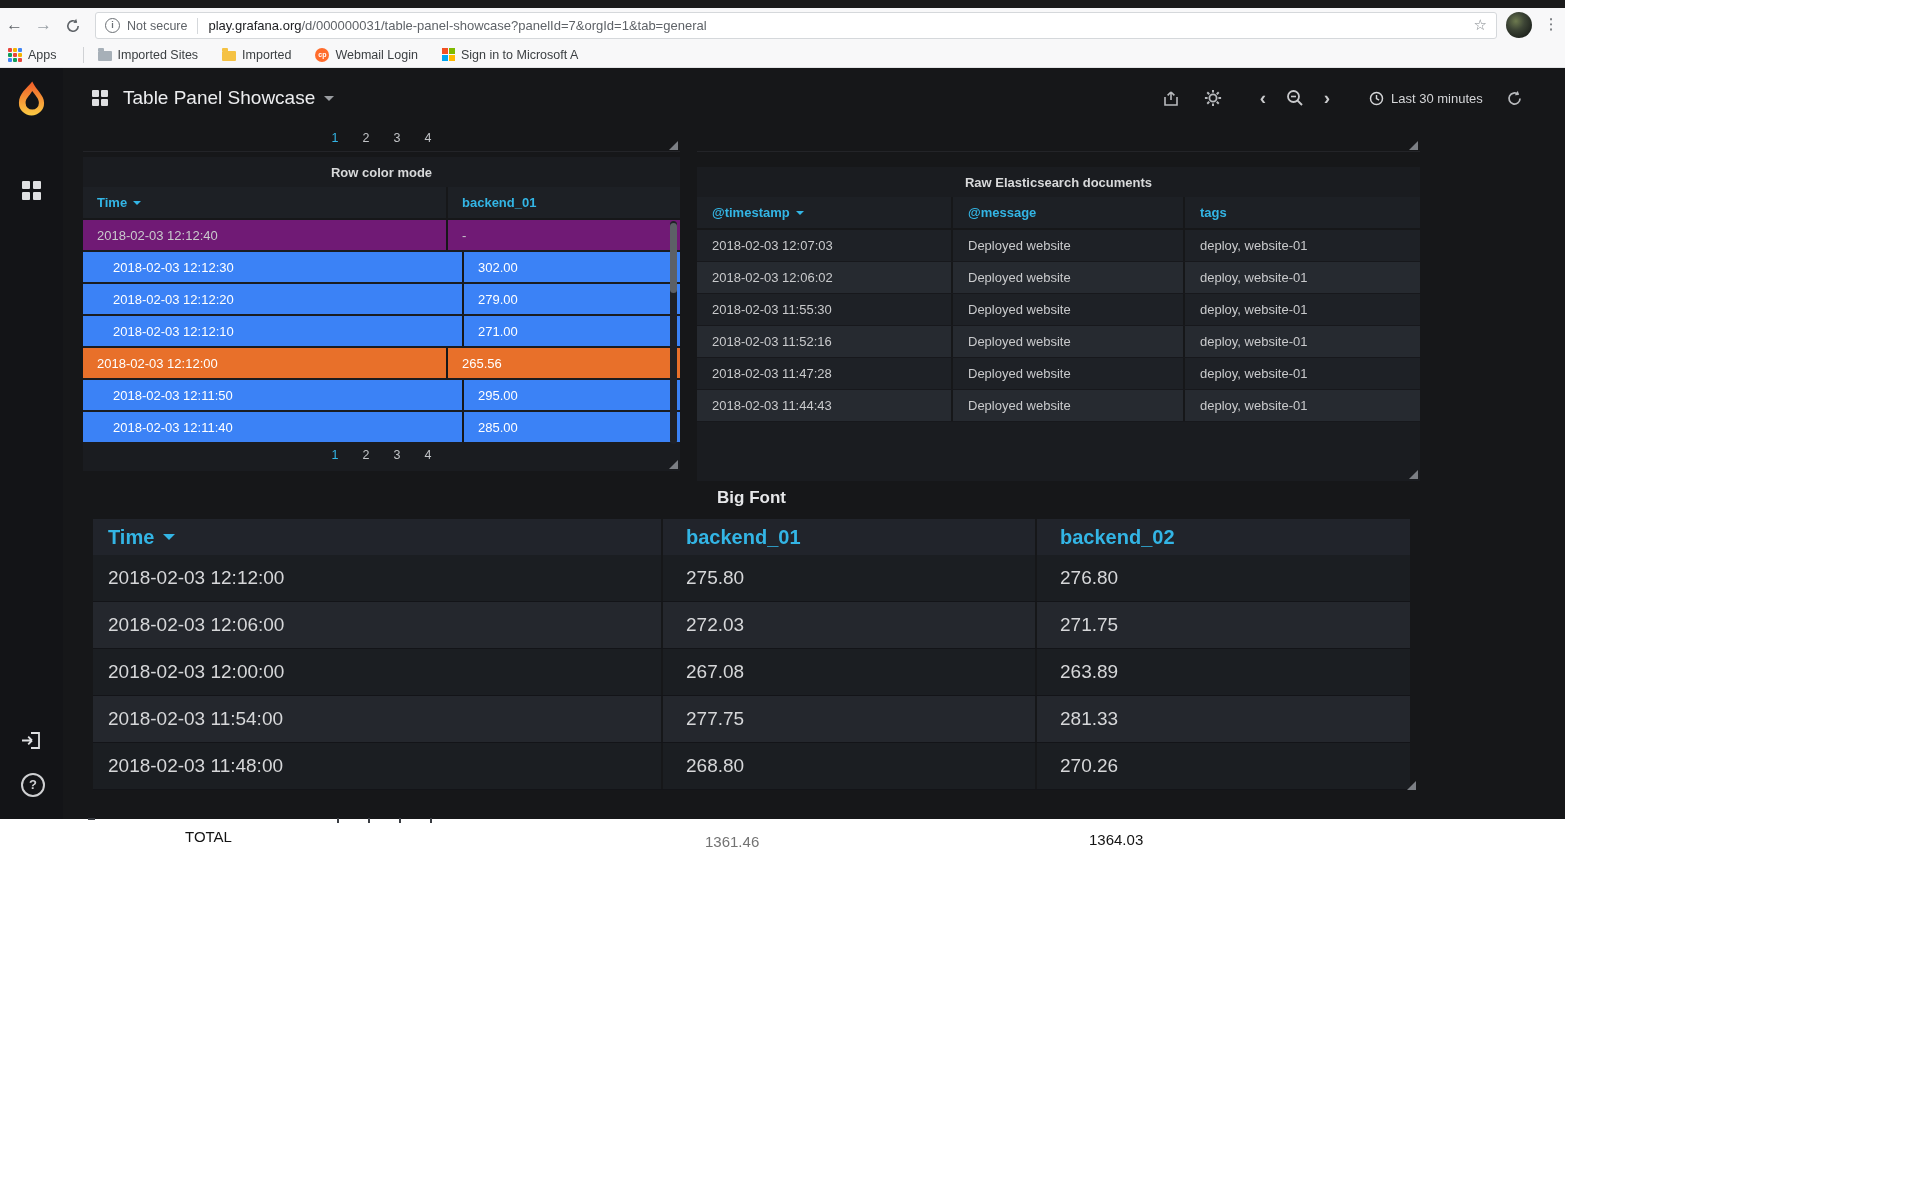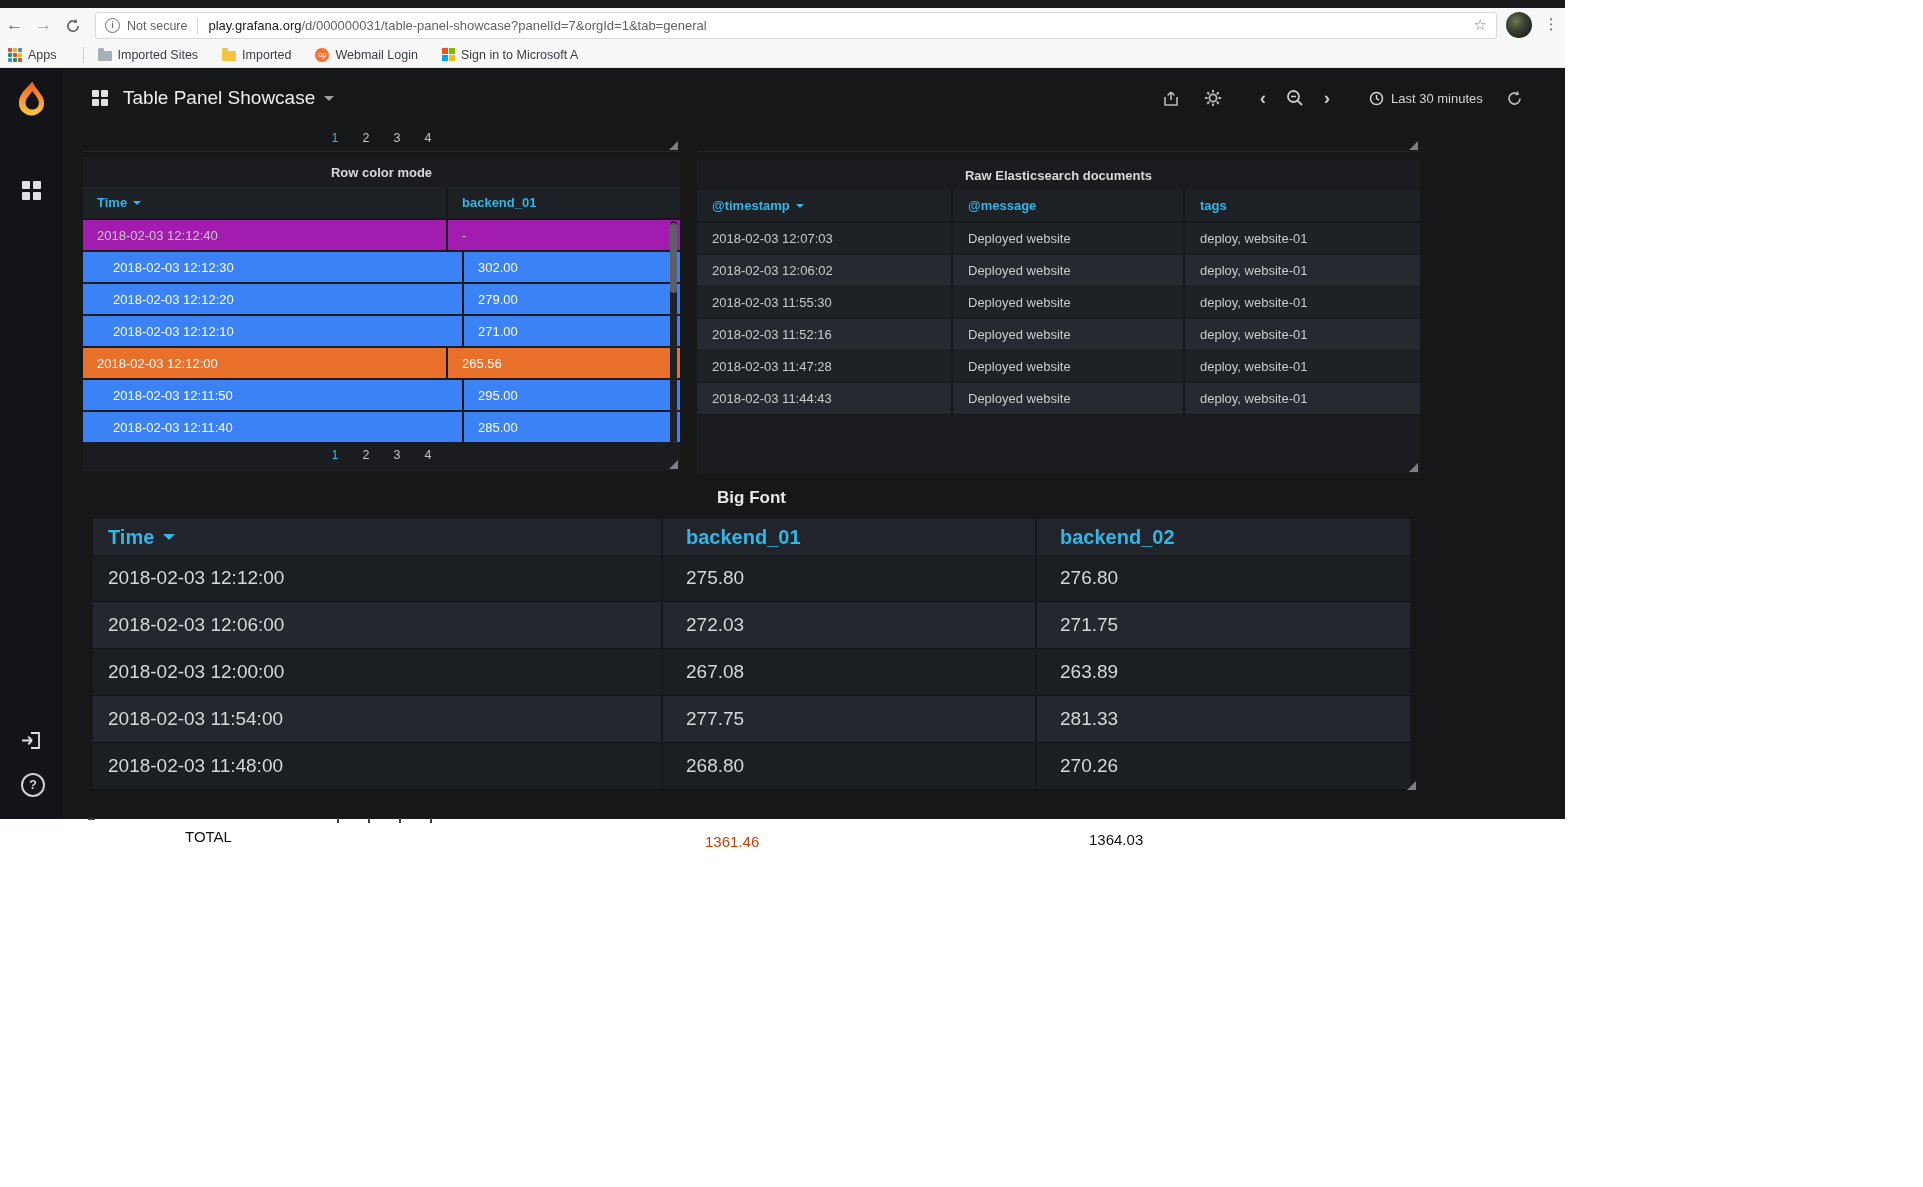--- a/index.html
+++ b/index.html
@@ -71,29 +71,29 @@
   .panel{position:absolute;}
   .p-top{top:60px;height:23px;border-bottom:1px solid #232428;}
   .p-top.left{left:83px;width:597px;}
   .p-top.right{left:697px;width:723px;}
   .pager{display:flex;justify-content:center;gap:24px;font-size:12.5px;color:#c2c4c7;}
   .pager .pg.active{color:#33b5e5;}
   .p-top .pager{padding-top:3px;}
   .resize{position:absolute;right:2px;bottom:2px;width:0;height:0;
     border-left:9px solid transparent;border-bottom:9px solid #7c7f84;}
   .rcm{left:83px;top:89px;width:597px;height:314px;background:#1a1c20;}
-  .es{left:697px;top:92px;width:723px;height:314px;background:#1a1c20;}
+  .es{left:697px;top:99px;width:723px;height:314px;background:#1a1c20;}
   .ptitle{height:30px;display:flex;align-items:center;justify-content:center;
     font-size:13px;font-weight:600;color:#d8d9da;}
   .thead{display:flex;height:31px;background:#1d2025;border-bottom:2px solid #161719;
     font-size:13px;font-weight:700;color:#33b5e5;}
   .cell{display:flex;align-items:center;padding-left:14px;box-sizing:border-box;}
   .c1{width:363px;}
   .c2{flex:1;border-left:2px solid #161719;}
-  .trow{display:flex;height:30px;margin-bottom:2px;background:#a21caf;color:#c9cacc;font-size:13px;}
+  .trow{display:flex;height:30px;margin-bottom:2px;background:#701a75;color:#c9cacc;font-size:13px;}
   .trow[data-color="green"]{background:#3b82f6;color:#fff;padding-left:16px;}
   .trow[data-color="orange"]{background:#e8702a;color:#fff;}
   .vscroll{position:absolute;right:3px;top:64px;width:7px;height:223px;background:#1f2126;border-radius:4px;}
   .vscroll .thumb{position:absolute;left:0;top:2px;width:7px;height:70px;background:#5c6066;border-radius:4px;}
   .pgr-bottom{position:absolute;left:0;right:0;top:291px;}
   .e1{width:254px;}
   .e2{width:232px;border-left:2px solid #161719;}
   .e3{flex:1;border-left:2px solid #161719;}
   .erow{display:flex;height:32px;box-sizing:border-box;border-bottom:1px solid #17181c;
     color:#c9cacc;font-size:13px;}
@@ -110,21 +110,21 @@
   .b3{flex:1;border-left:2px solid #161719;}
   .bf-table .b2.cell,.bf-table .b3.cell{padding-left:23px;}
   .bf-table .b1.cell{padding-left:15px;}
   .bf-row{display:flex;height:47px;box-sizing:border-box;border-bottom:1px solid #131418;
     font-size:19px;color:#d6d7d9;}
   .bf-row.dark{background:#1b1e22;}
   .bf-row.light{background:#24272d;justify-content:flex-end;}
   .bf .resize{bottom:29px;right:4px;}
   
   .total-label{position:absolute;left:185px;top:828px;font-size:15px;color:#141414;}
-  .total-v1{position:absolute;left:705px;top:833px;font-size:15px;color:#c2410c;}
+  .total-v1{position:absolute;left:705px;top:833px;font-size:15px;color:#737373;}
   .total-v2{position:absolute;left:1089px;top:831px;font-size:15px;color:#141414;}
   .tick{position:absolute;top:818px;width:2px;height:5px;background:#3a3d42;}
   .tick.wide{width:7px;height:2px;}
   svg{display:block;}
 </style>
 </head>
 <body>
 
 <div class="window">
   <div class="titlebar"></div>

